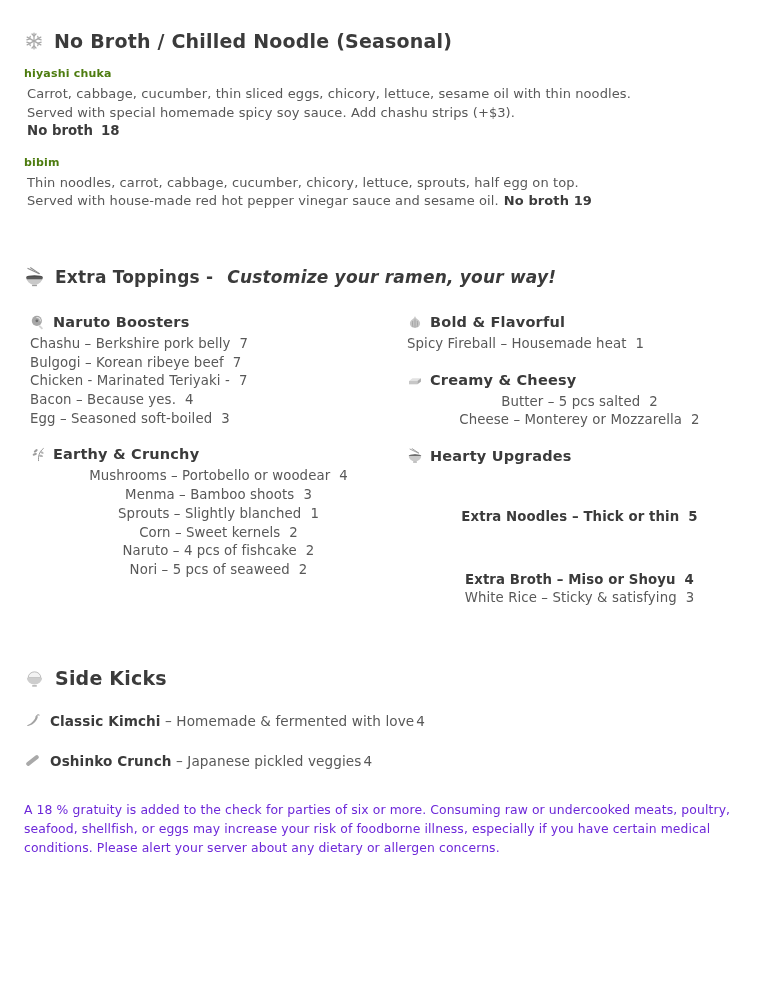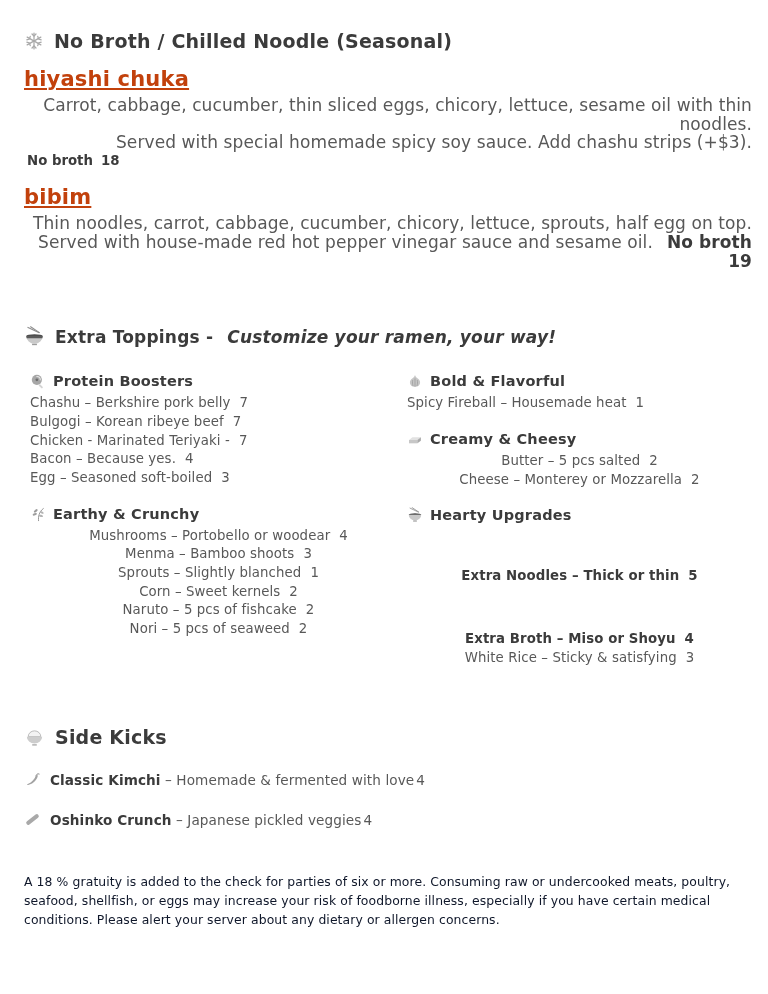--- a/index.html
+++ b/index.html
@@ -9,23 +9,23 @@
     color:#565656;-webkit-font-smoothing:antialiased;
   }
   .page{box-sizing:border-box;padding:30px 16px 0 24px;}
 
   
   .head1{display:flex;align-items:center;gap:10px;font-weight:700;
          font-size:19px;color:#3b3b3b;letter-spacing:.2px;}
   .head1 .ic{display:inline-flex;flex:0 0 auto;}
 
   
-  .dish-name{font-size:21px;font-weight:700;color:#c2410c;margin:15px 0 5px 0;letter-spacing:.2px;text-decoration:underline;}
-  .desc{font-size:17px;line-height:18.6px;color:#585858;padding-left:3px;letter-spacing:.1px;text-align:right;}
-  .desc .bold-inline{font-weight:700;color:#3b3b3b;margin-left:14px;}
+  .dish-name{font-size:11px;font-weight:700;color:#4d7c0f;margin:15px 0 5px 0;letter-spacing:.2px;}
+  .desc{font-size:13px;line-height:18.6px;color:#585858;padding-left:3px;letter-spacing:.1px;}
+  .desc .bold-inline{font-weight:700;color:#3b3b3b;margin-left:5px;}
   .price-line{font-size:13.3px;line-height:18.6px;font-weight:700;color:#3b3b3b;padding-left:3px;}
   .price-line .pr{margin-left:8px;text-align:center;}
 
   
   .toppings-head{margin-top:56px;font-size:17px;}
   .toppings-head .tagline{font-style:italic;margin-left:4px;}
   .columns{display:flex;margin-top:26px;padding-left:6px;}
   .col-left{width:377px;flex:0 0 377px;}
   .col-right{flex:1;}
   .group{margin-bottom:15px;}
@@ -37,21 +37,21 @@
   .t-item.bold{font-weight:700;color:#3b3b3b;margin-top:44px;}
 
   
   .sidekicks-head{margin-top:44px;}
   .side-item{display:flex;align-items:center;gap:9px;margin-top:23px;
              font-size:13.6px;color:#585858;letter-spacing:.1px;text-align:right;}
   .side-item .nm{font-weight:700;color:#3b3b3b;}
   .side-item .pr{margin-left:2px;}
 
   
-  .footer{margin-top:44px;width:744px;font-size:12.4px;line-height:19px;color:#0f172a;letter-spacing:.1px;}
+  .footer{margin-top:31px;width:744px;font-size:12.4px;line-height:19px;color:#6d28d9;letter-spacing:.1px;}
 
   svg{display:block;}
 </style>
 </head>
 <body>
 
 <div class="page">
 
   <div class="head1">
     <span class="ic">
@@ -105,21 +105,21 @@
       <div class="group">
         <div class="group-title">
           <span class="ic">
             <svg width="16" height="16" viewBox="0 0 24 24">
               <circle cx="10.3" cy="10.3" r="7.6" fill="#a7a7a7"></circle>
               <path d="M10.3 5.2a5.1 5.1 0 0 1 5.1 5.1" stroke="#e6e6e6" stroke-width="1.7" fill="none" stroke-linecap="round"></path>
               <circle cx="10.3" cy="10.3" r="2.1" fill="#6d6d6d"></circle>
               <rect x="14.6" y="16.4" width="7.4" height="2.8" rx="1.4" transform="rotate(45 14.6 16.4)" fill="#d4d4d4"></rect>
             </svg>
           </span>
-          <span>Protein Boosters</span>
+          <span>Naruto Boosters</span>
         </div>
         <div class="t-item"><span>Chashu – Berkshire pork belly</span><span class="pr">7</span></div>
         <div class="t-item"><span>Bulgogi – Korean ribeye beef</span><span class="pr">7</span></div>
         <div class="t-item"><span>Chicken - Marinated Teriyaki -</span><span class="pr">7</span></div>
         <div class="t-item"><span>Bacon – Because yes.</span><span class="pr">4</span></div>
         <div class="t-item"><span>Egg – Seasoned soft-boiled</span><span class="pr">3</span></div>
       </div>
 
       <div class="group">
         <div class="group-title">
@@ -131,21 +131,21 @@
               <ellipse cx="17.6" cy="9.6" rx="3.2" ry="1.6" transform="rotate(28 17.6 9.6)" fill="#b3b3b3"></ellipse>
               <ellipse cx="16.4" cy="14.8" rx="3.2" ry="1.6" transform="rotate(14 16.4 14.8)" fill="#b3b3b3"></ellipse>
             </svg>
           </span>
           <span>Earthy &amp; Crunchy</span>
         </div>
         <div class="t-item"><span>Mushrooms – Portobello or woodear</span><span class="pr">4</span></div>
         <div class="t-item"><span>Menma – Bamboo shoots</span><span class="pr">3</span></div>
         <div class="t-item"><span>Sprouts – Slightly blanched</span><span class="pr">1</span></div>
         <div class="t-item"><span>Corn – Sweet kernels</span><span class="pr">2</span></div>
-        <div class="t-item"><span>Naruto – 5 pcs of fishcake</span><span class="pr">2</span></div>
+        <div class="t-item"><span>Naruto – 4 pcs of fishcake</span><span class="pr">2</span></div>
         <div class="t-item"><span>Nori – 5 pcs of seaweed</span><span class="pr">2</span></div>
       </div>
 
     </div>
 
     <div class="col-right">
 
       <div class="group">
         <div class="group-title">
           <span class="ic">

